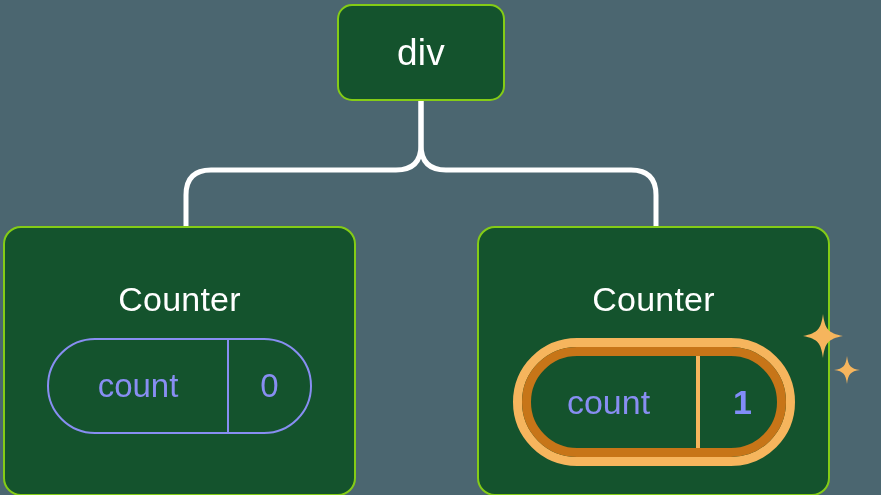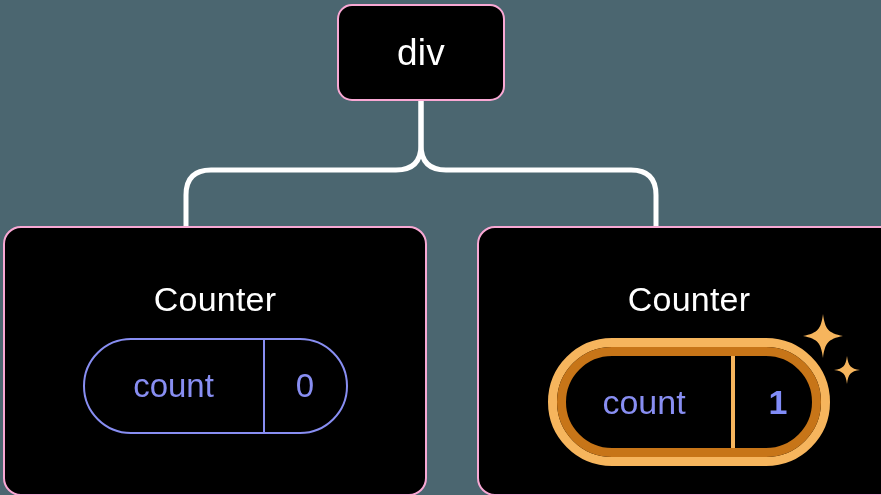--- a/index.html
+++ b/index.html
@@ -21,37 +21,37 @@
   .connectors {
     position: absolute;
     left: 0;
     top: 0;
     width: 881px;
     height: 495px;
     pointer-events: none;
   }
   .node {
     position: absolute;
-    background: #000000;
-    border: 2px solid #f9a8d4;
+    background: #14532d;
+    border: 2px solid #84cc16;
     border-radius: 18px;
     box-sizing: border-box;
   }
   .node.root {
     left: 337px;
     top: 4px;
     width: 168px;
     height: 97px;
     border-radius: 15px;
     display: flex;
     align-items: center;
     justify-content: center;
   }
   .node.child {
-    width: 424px;
+    width: 353px;
     height: 270px;
     top: 226px;
   }
   .node.child-left  { left: 3px; }
   .node.child-right { left: 477px; }
 
   .node-title {
     color: #ffffff;
     font-size: 34px;
     font-weight: 300;

